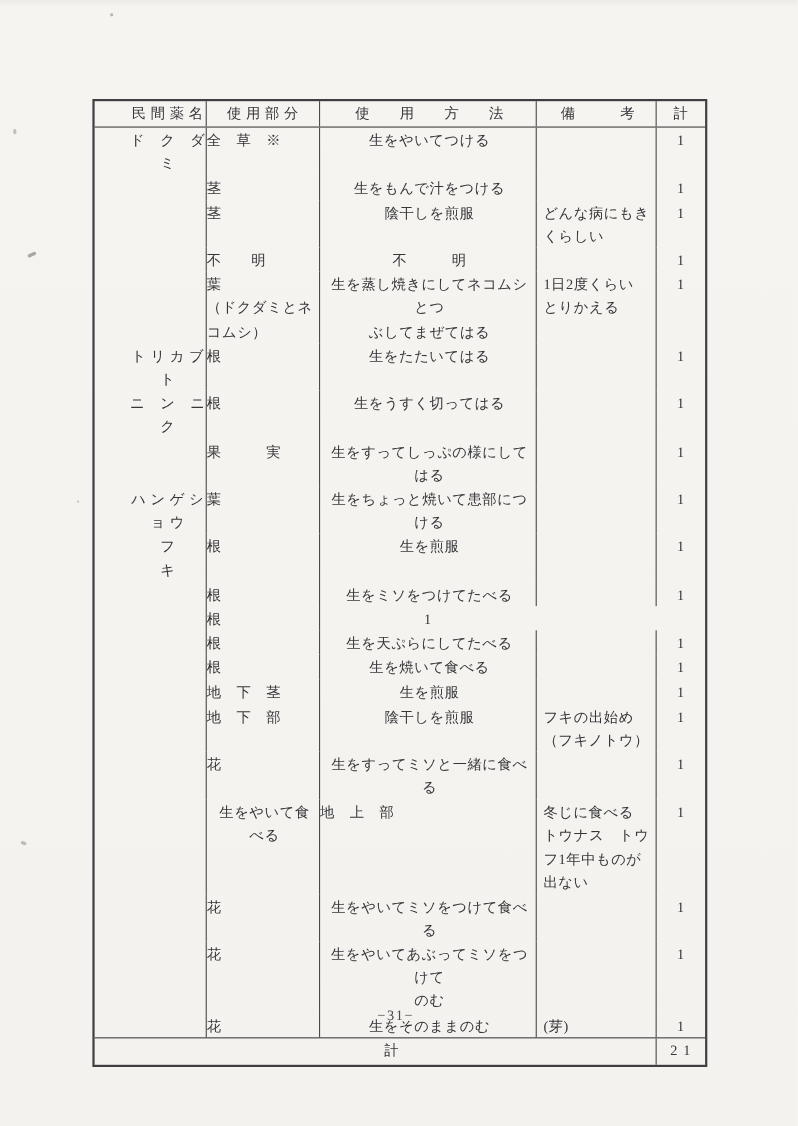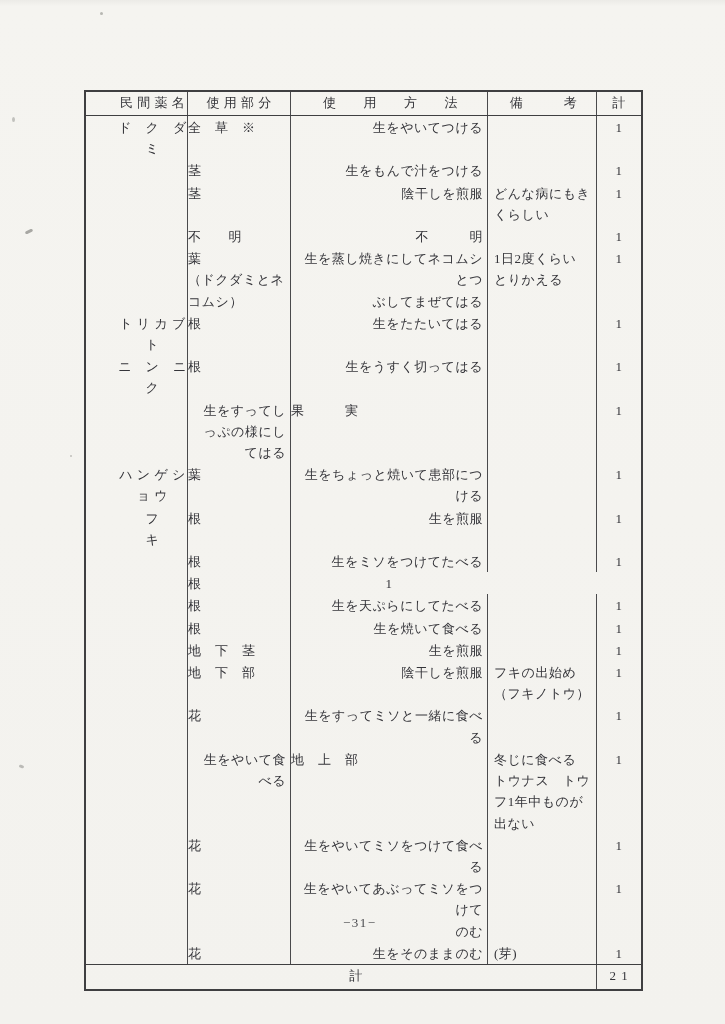--- a/index.html
+++ b/index.html
@@ -42,21 +42,21 @@
     box-sizing:border-box;
     white-space:pre-line;
     font-size:13px;
     line-height:21.2px;
     letter-spacing:.5px;
   }
   .t-row .cell{padding-top:1px;}
   .c-part,.c-method,.c-remark,.c-count{border-left:1.5px solid #4a4a4c;}
   .c-name{text-align:center;margin-left:32px;}
   .c-part{}
-  .c-method{text-align:right;padding-left:7px;padding-right:4px;}
+  .c-method{text-align:center;padding-left:7px;padding-right:4px;}
   .c-remark{text-align:left;padding-left:6px;padding-right:3px;}
   .c-count{text-align:center;}
   .t-total{
     display:grid;
     grid-template-columns:510px 45px;
     width:555px;
     height:24px;line-height:24px;
     border-top:1.5px solid #3f3f41;
     font-size:13.5px;
   }
@@ -144,22 +144,22 @@
   <div class="t-row">
     <div class="cell c-name">ニ　ン　ニ　ク</div>
     <div class="cell c-part">根</div>
     <div class="cell c-method">生をうすく切ってはる</div>
     <div class="cell c-remark"></div>
     <div class="cell c-count">1</div>
   </div>
 
   <div class="t-row">
     <div class="cell c-name"></div>
+    <div class="cell c-part">果　　　実</div>
     <div class="cell c-method">生をすってしっぷの様にしてはる</div>
-    <div class="cell c-part">果　　　実</div>
     <div class="cell c-remark"></div>
     <div class="cell c-count">1</div>
   </div>
 
   <div class="t-row">
     <div class="cell c-name">ハ ン ゲ シ ョ ウ</div>
     <div class="cell c-part">葉</div>
     <div class="cell c-method">生をちょっと焼いて患部につける</div>
     <div class="cell c-remark"></div>
     <div class="cell c-count">1</div>

